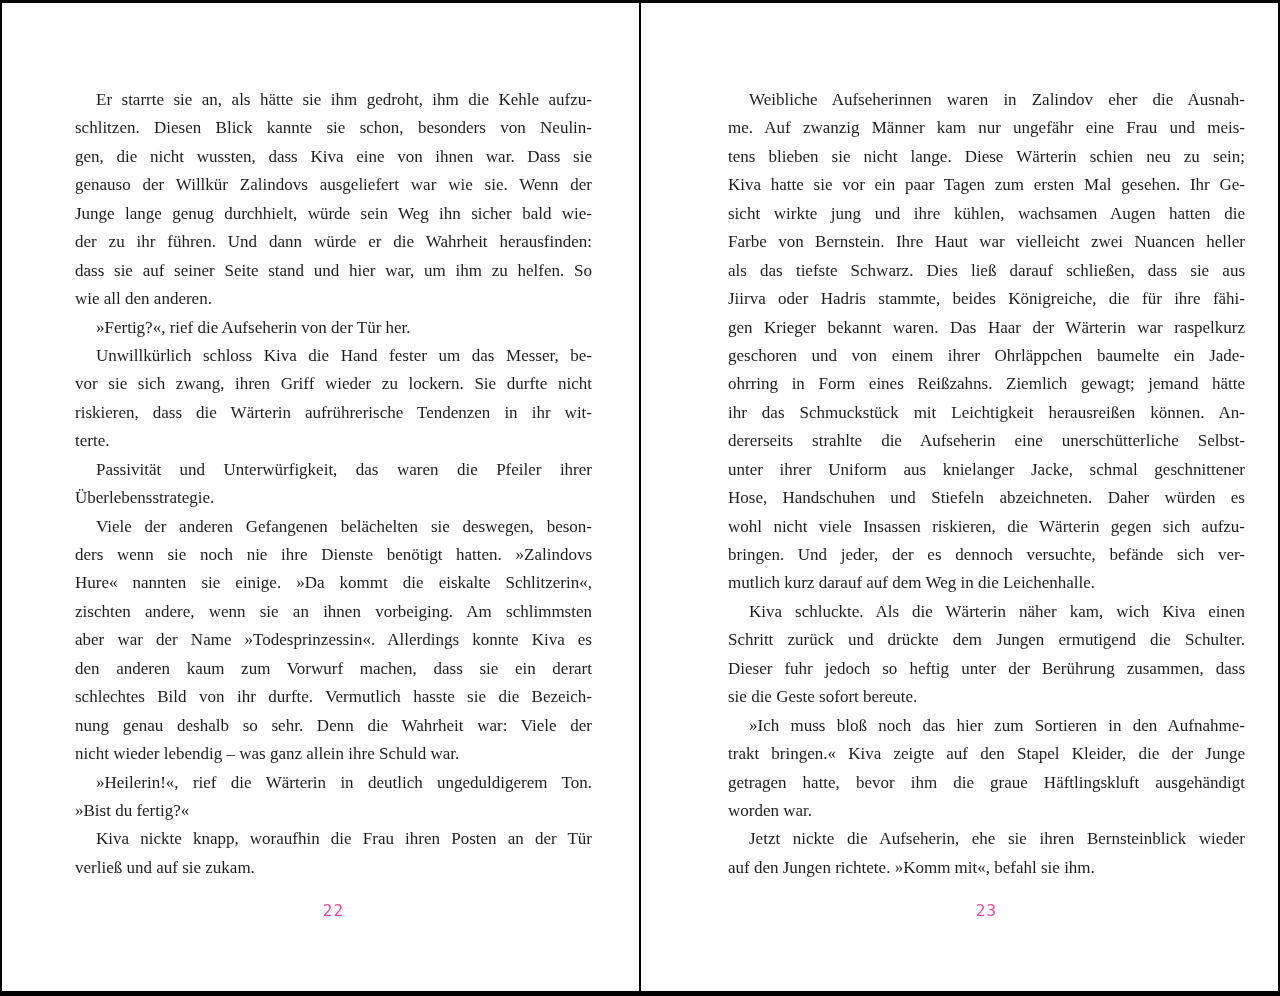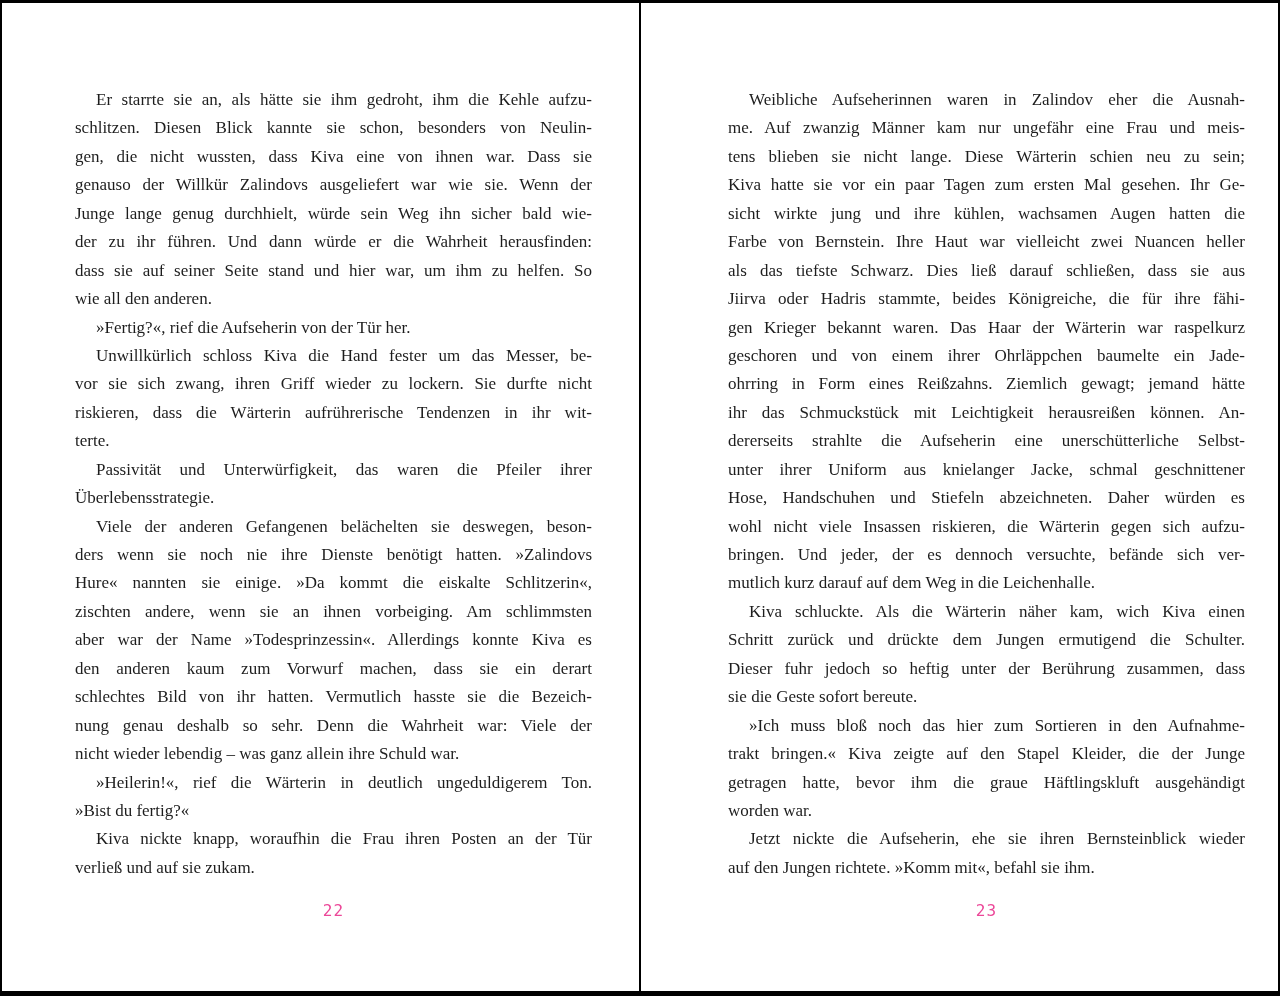--- a/index.html
+++ b/index.html
@@ -88,21 +88,21 @@
       <div class="line">riskieren, dass die Wärterin aufrührerische Tendenzen in ihr wit-</div>
       <div class="line end">terte.</div>
       <div class="line indent">Passivität und Unterwürfigkeit, das waren die Pfeiler ihrer</div>
       <div class="line end">Überlebensstrategie.</div>
       <div class="line indent">Viele der anderen Gefangenen belächelten sie deswegen, beson-</div>
       <div class="line">ders wenn sie noch nie ihre Dienste benötigt hatten. »Zalindovs</div>
       <div class="line">Hure« nannten sie einige. »Da kommt die eiskalte Schlitzerin«,</div>
       <div class="line">zischten andere, wenn sie an ihnen vorbeiging. Am schlimmsten</div>
       <div class="line">aber war der Name »Todesprinzessin«. Allerdings konnte Kiva es</div>
       <div class="line">den anderen kaum zum Vorwurf machen, dass sie ein derart</div>
-      <div class="line">schlechtes Bild von ihr hatten. Vermutlich hasste sie die Bezeich-</div>
+      <div class="line">schlechtes Bild von ihr durfte. Vermutlich hasste sie die Bezeich-</div>
       <div class="line">nung genau deshalb so sehr. Denn die Wahrheit war: Viele der</div>
       <div class="line end">nicht wieder lebendig – was ganz allein ihre Schuld war.</div>
       <div class="line indent">»Heilerin!«, rief die Wärterin in deutlich ungeduldigerem Ton.</div>
       <div class="line end">»Bist du fertig?«</div>
       <div class="line indent">Kiva nickte knapp, woraufhin die Frau ihren Posten an der Tür</div>
       <div class="line end">verließ und auf sie zukam.</div>
     </div>
   <div class="page-number">22</div>
 </div>
 

